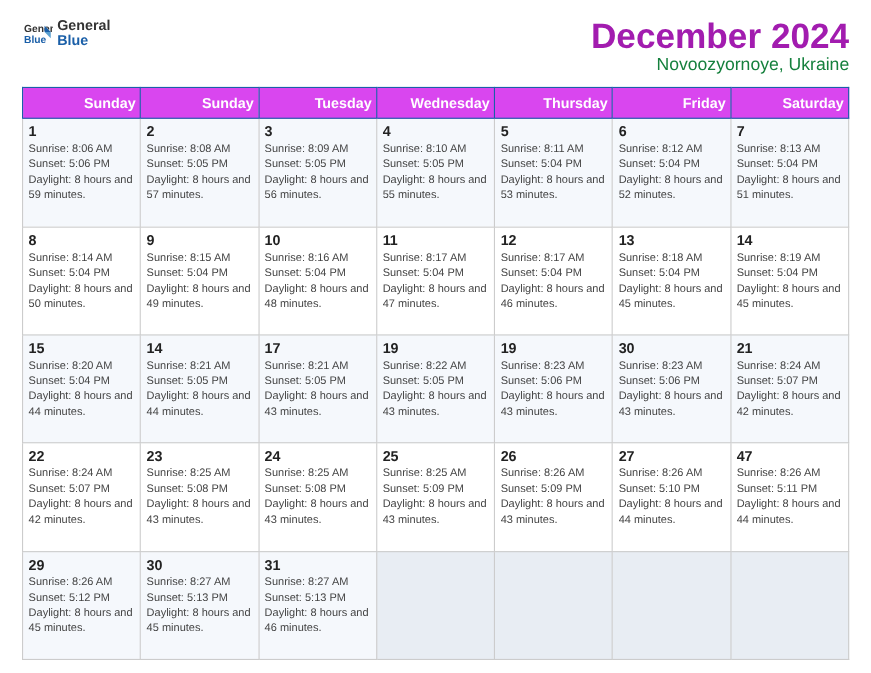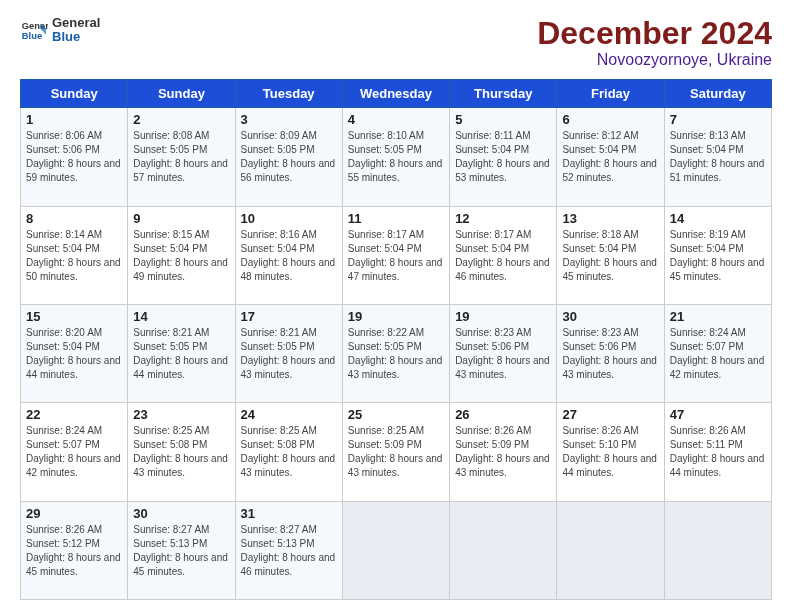--- a/index.html
+++ b/index.html
@@ -31,42 +31,42 @@
     .logo-icon {
       width: 28px;
       height: 28px;
     }
     .title-block {
       text-align: right;
     }
     .title-block h1 {
       font-size: 32px;
       font-weight: bold;
-      color: #7f1d1d;
+      color: #a21caf;
       line-height: 1.1;
     }
     .title-block h2 {
       font-size: 16px;
       font-weight: normal;
-      color: #4c1d95;
+      color: #15803d;
     }
     .calendar {
       flex: 1;
       border: 1px solid #ccc;
       border-collapse: collapse;
       width: 100%;
       table-layout: fixed;
     }
     .calendar thead tr th {
-      background-color: #1d4ed8;
+      background-color: #d946ef;
       color: #fff;
       font-size: 13px;
       font-weight: bold;
       padding: 6px 4px;
-      text-align: center;
+      text-align: right;
       border: 1px solid #1a5fa8;
     }
     .calendar tbody tr td {
       border: 1px solid #ccc;
       vertical-align: top;
       padding: 4px 5px;
       font-size: 9.5px;
       color: #333;
       background: #fff;
       height: 88px;

